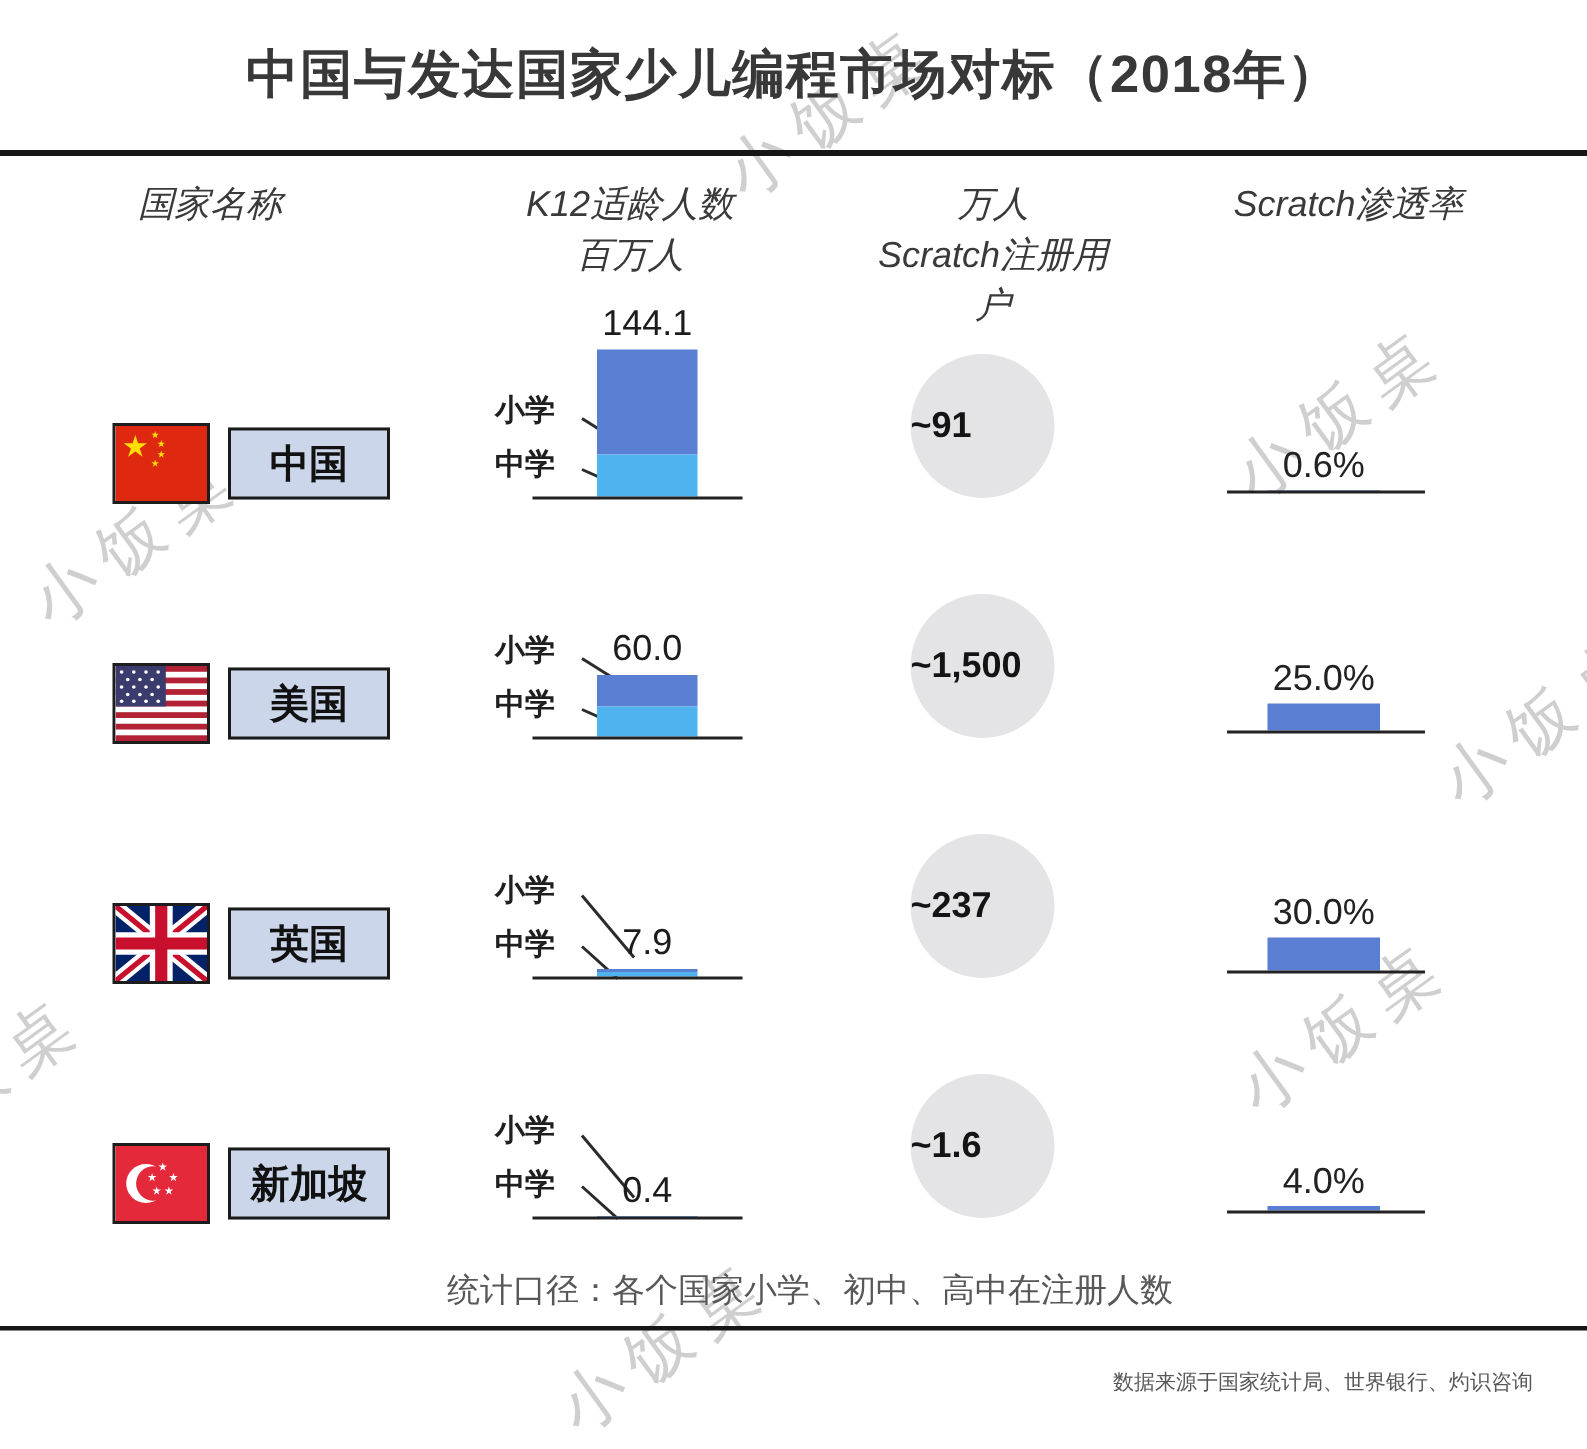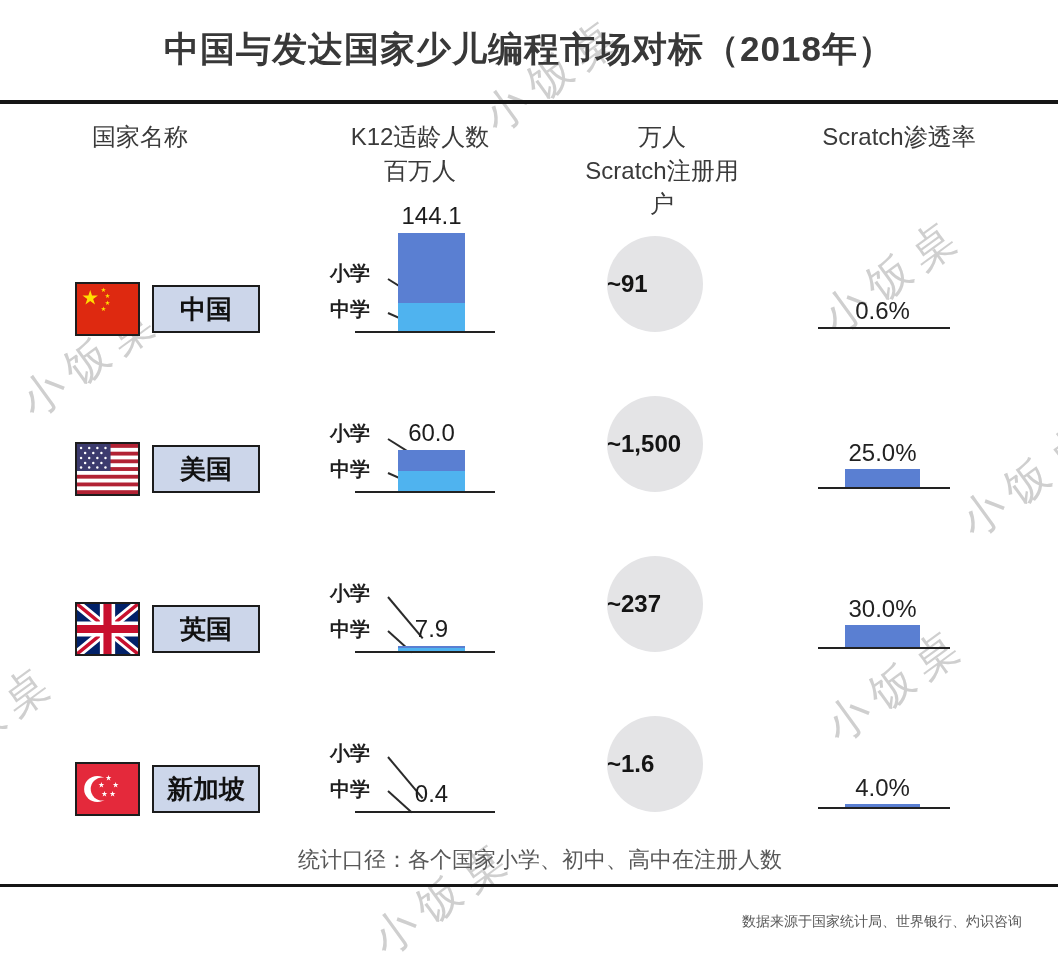--- a/index.html
+++ b/index.html
@@ -11,21 +11,21 @@
   
   .title{position:absolute;top:26px;left:0;width:100%;text-align:center;z-index:2;
          font-size:35px;font-weight:bold;color:#383838;letter-spacing:1px;}
   .divider{position:absolute;left:0;width:1058px;background:#161616;z-index:2;}
   .divider.top{top:100px;height:4px;}
   .divider.bottom{top:884px;height:3px;}
   
   .col-headers{position:absolute;top:120px;left:0;width:1058px;display:grid;
                grid-template-columns:300px 240px 200px 318px;z-index:2;
                font-size:24px;color:#3a3a3a;line-height:1.4;}
-  .col-headers .h{text-align:center;}
+  .col-headers .h{text-align:center;font-style:italic;}
   .col-headers .h1{text-align:left;padding-left:92px;}
   .col-headers .h3{padding-left:44px;}
   
   .row{position:absolute;left:0;width:1058px;height:160px;display:grid;
        grid-template-columns:300px 240px 200px 318px;z-index:2;}
   .cell{position:relative;}
   
   .flag{position:absolute;left:75px;top:92px;width:65px;height:54px;
         border:2px solid #1d1d1d;box-sizing:border-box;background:#fff;}
   .flag svg{display:block;width:100%;height:100%;}

